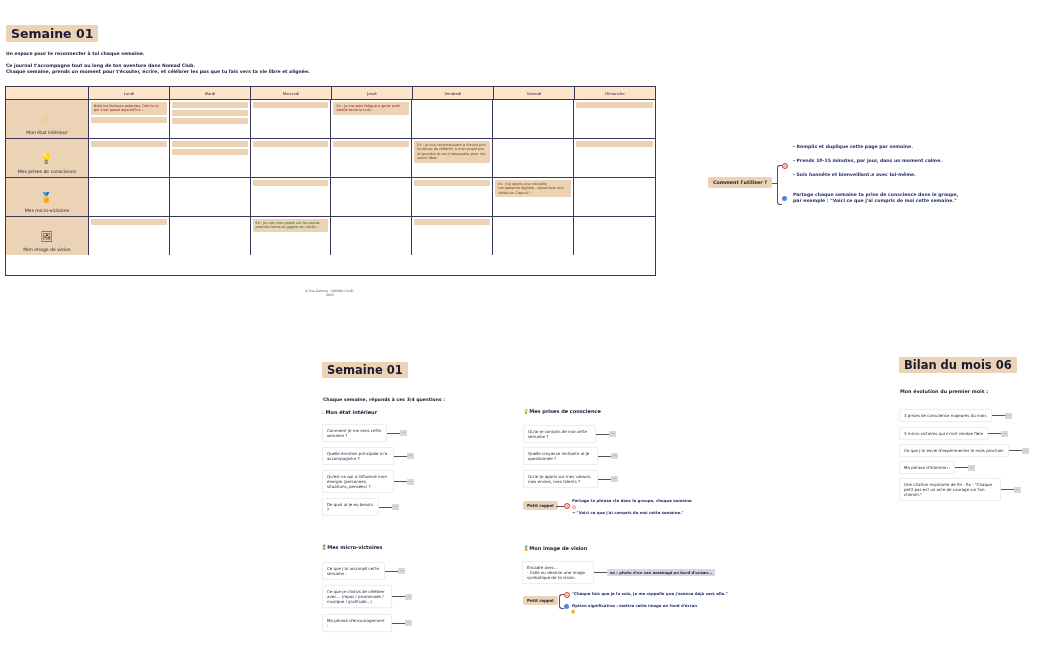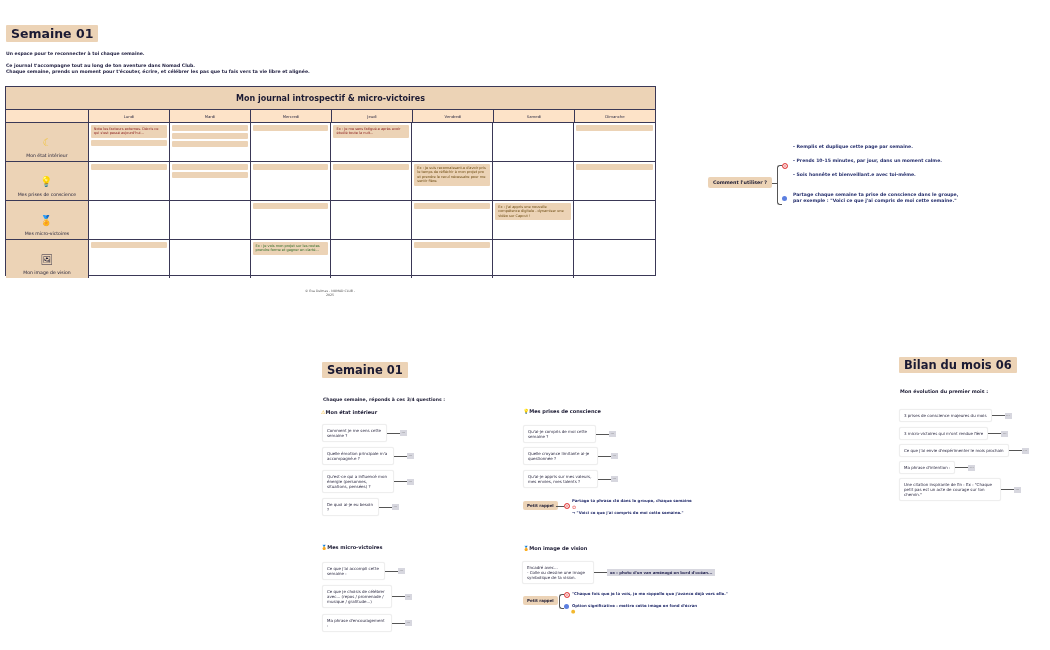--- a/index.html
+++ b/index.html
@@ -43,21 +43,20 @@
 </style>
 </head>
 <body>
 
 <div class="abs title-chip t1">Semaine 01</div>
 <div class="abs intro" style="top:51px;">Un espace pour te reconnecter à toi chaque semaine.</div>
 <div class="abs intro" style="top:63px;">Ce journal t'accompagne tout au long de ton aventure dans Nomad Club.</div>
 <div class="abs intro" style="top:69px;">Chaque semaine, prends un moment pour t'écouter, écrire, et célébrer les pas que tu fais vers ta vie libre et alignée.</div>
 
 <div class="abs jtable">
-  <div class="jhead">Mon journal introspectif &amp; micro-victoires</div>
   <div class="jrow-days">
     <div class="lab0"></div>
     <div class="dayh">Lundi</div>
     <div class="dayh">Mardi</div>
     <div class="dayh">Mercredi</div>
     <div class="dayh">Jeudi</div>
     <div class="dayh">Vendredi</div>
     <div class="dayh">Samedi</div>
     <div class="dayh">Dimanche</div>
   </div>

